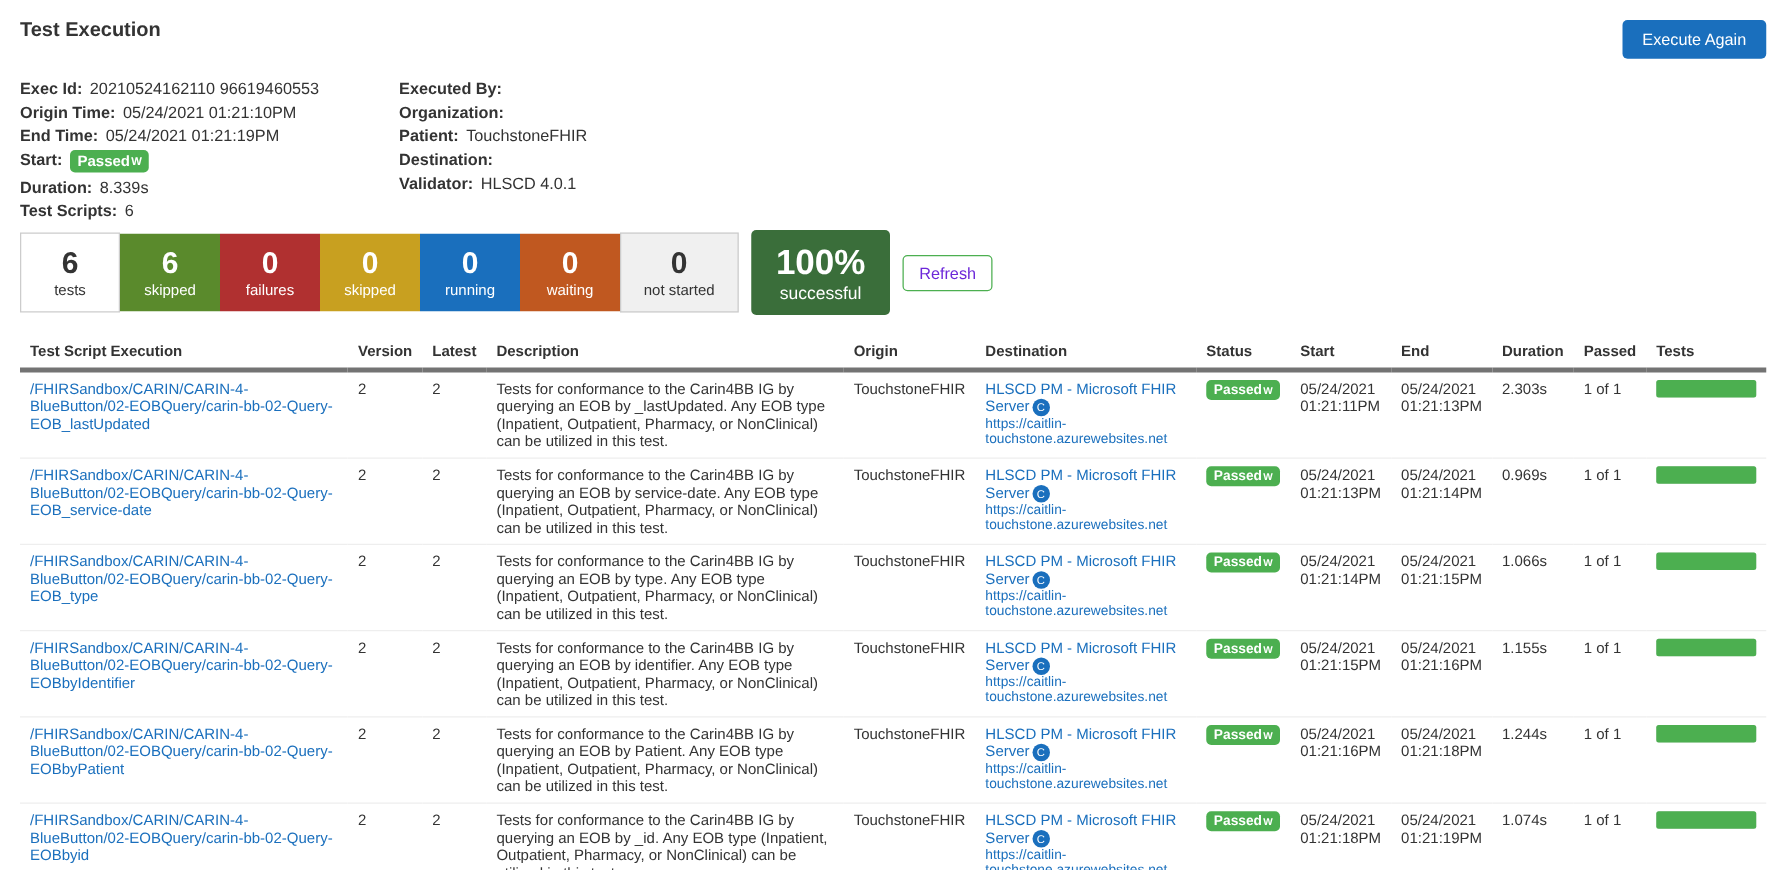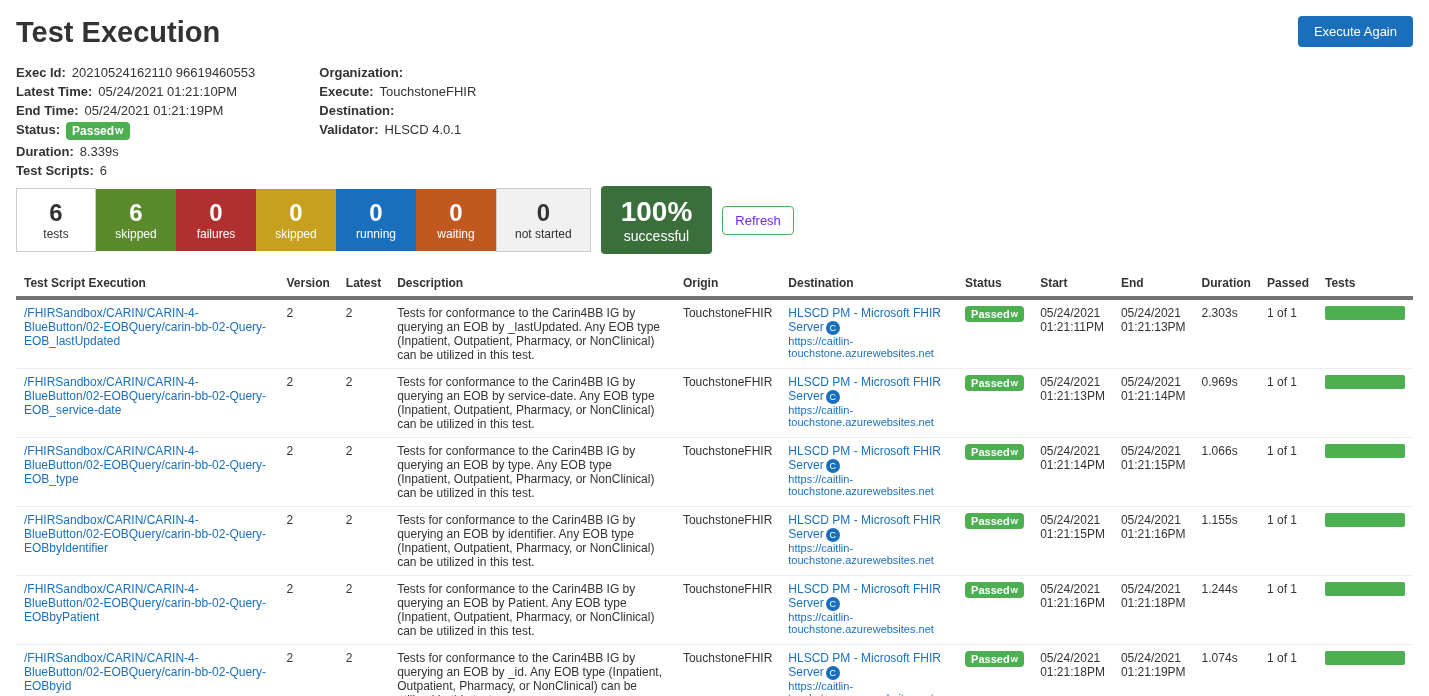--- a/index.html
+++ b/index.html
@@ -1,19 +1,19 @@
 <!DOCTYPE html>
 <html><head>
   <meta charset="utf-8">
   <style>
     * { box-sizing: border-box; margin: 0; padding: 0; }
     body { font-family: Arial, sans-serif; font-size: 13px; color: #333; background: #fff; padding: 16px; }
 
     .page-header { display: flex; justify-content: space-between; align-items: flex-start; margin-bottom: 16px; }
-    .page-title { font-size: 29px; font-weight: bold; }
+    .page-title { font-size: 16px; font-weight: bold; }
     .execute-again-btn { background: #1a6fbd; color: #fff; border: none; padding: 8px 16px; border-radius: 4px; cursor: pointer; font-size: 13px; white-space: nowrap; }
 
     .meta-section { display: flex; gap: 64px; margin-bottom: 8px; }
     .meta-left, .meta-right { display: flex; flex-direction: column; gap: 4px; }
     .meta-row { display: flex; gap: 6px; }
     .meta-label { font-weight: bold; text-align: right; white-space: nowrap; }
     .meta-value { color: #333; }
     .meta-value.link { color: #1a6fbd; text-decoration: none; }
 
     .status-badge { display: inline-flex; align-items: center; background: #4caf50; color: #fff; border-radius: 4px; padding: 2px 6px; font-size: 12px; font-weight: bold; }
@@ -62,51 +62,55 @@
   <button class="execute-again-btn">Execute Again</button>
 </div>
 
 <div class="meta-section">
   <div class="meta-left">
     <div class="meta-row">
       <span class="meta-label">Exec Id:</span>
       <span class="meta-value">20210524162110 96619460553</span>
     </div>
     <div class="meta-row">
-      <span class="meta-label">Latest Time:</span>
+      <span class="meta-label">Origin Time:</span>
       <span class="meta-value">05/24/2021 01:21:10PM</span>
     </div>
     <div class="meta-row">
       <span class="meta-label">End Time:</span>
       <span class="meta-value">05/24/2021 01:21:19PM</span>
     </div>
     <div class="meta-row">
-      <span class="meta-label">Status:</span>
+      <span class="meta-label">Start:</span>
       <span class="status-badge">
         <span>Passed</span>
           <sup>W</sup>
       </span>
     </div>
     <div class="meta-row">
       <span class="meta-label">Duration:</span>
       <span class="meta-value">8.339s</span>
     </div>
     <div class="meta-row">
       <span class="meta-label">Test Scripts:</span>
       <span class="meta-value">6</span>
     </div>
   </div>
 
   <div class="meta-right">
     <div class="meta-row">
+      <span class="meta-label">Executed By:</span>
+      <span class="meta-value"></span>
+    </div>
+    <div class="meta-row">
       <span class="meta-label">Organization:</span>
       <span class="meta-value"></span>
     </div>
     <div class="meta-row">
-      <span class="meta-label">Execute:</span>
+      <span class="meta-label">Patient:</span>
       <span class="meta-value">TouchstoneFHIR</span>
     </div>
     <div class="meta-row">
       <span class="meta-label">Destination:</span>
       <span class="meta-value"></span>
     </div>
     <div class="meta-row">
       <span class="meta-label">Validator:</span>
       <span class="meta-value">HLSCD 4.0.1</span>
     </div>

